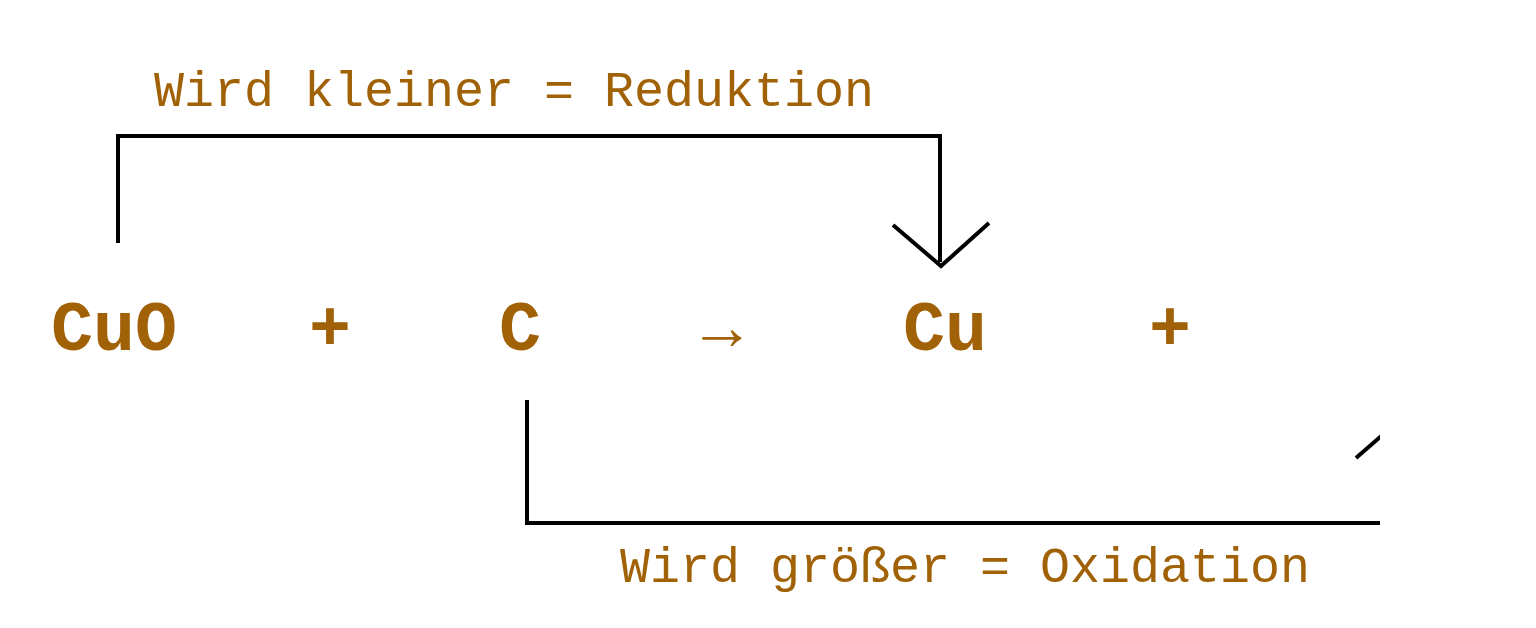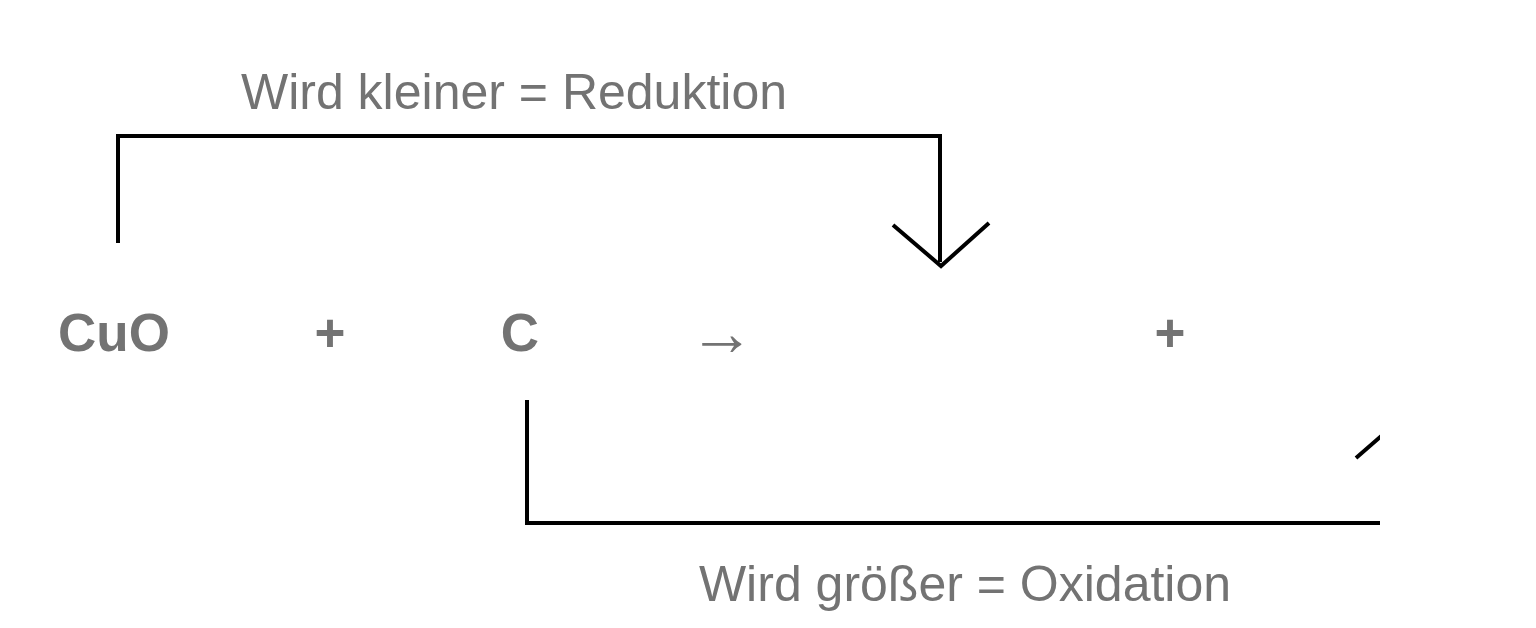--- a/index.html
+++ b/index.html
@@ -6,35 +6,35 @@
     margin: 0;
     padding: 0;
     background: #ffffff;
   }
   .canvas {
     position: relative;
     width: 1380px;
     height: 628px;
     background: #ffffff;
     overflow: hidden;
-    font-family: Liberation Sans, sans-serif;
-    color: #737373;
+    font-family: Liberation Mono, monospace;
+    color: #a16207;
   }
   .lines {
     position: absolute;
     left: 0;
     top: 0;
     width: 1536px;
     height: 628px;
   }
   .term {
     position: absolute;
     top: 332px;
     transform: translate(-50%, -50%);
-    font-size: 53px;
+    font-size: 70px;
     font-weight: 700;
     white-space: nowrap;
     line-height: 1;
   }
   .term.arrow-glyph {
     font-weight: 400;
     font-size: 66px;
   }
   .term sub {
     font-size: 0.62em;
@@ -50,21 +50,21 @@
     font-weight: 400;
     white-space: nowrap;
     line-height: 1.15;
   }
   .annotation-label.reduction {
     left: 514px;
     top: 64px;
   }
   .annotation-label.oxidation {
     left: 965px;
-    top: 556px;
+    top: 540px;
   }
 </style>
 </head>
 <body>
 
 <div class="canvas">
 
   <svg class="lines" viewBox="0 0 1536 628" xmlns="http://www.w3.org/2000/svg" aria-hidden="true">
 
     <polyline points="118,243 118,136 940,136 940,262" fill="none" stroke="#000000" stroke-width="4"></polyline>
@@ -77,19 +77,20 @@
   <div class="annotation-label reduction">Wird kleiner = Reduktion</div>
 
   <div class="term" style="left:114px;">CuO</div>
 
   <div class="term" style="left:330px;">+</div>
 
   <div class="term" style="left:520px;">C</div>
 
   <div class="term arrow-glyph" style="left:722px;">→</div>
 
+  <div class="term" style="left:945px;">Cu</div>
 
   <div class="term" style="left:1170px;">+</div>
 
 
   <div class="annotation-label oxidation">Wird größer = Oxidation</div>
 
 </div>
 
 </body></html>

